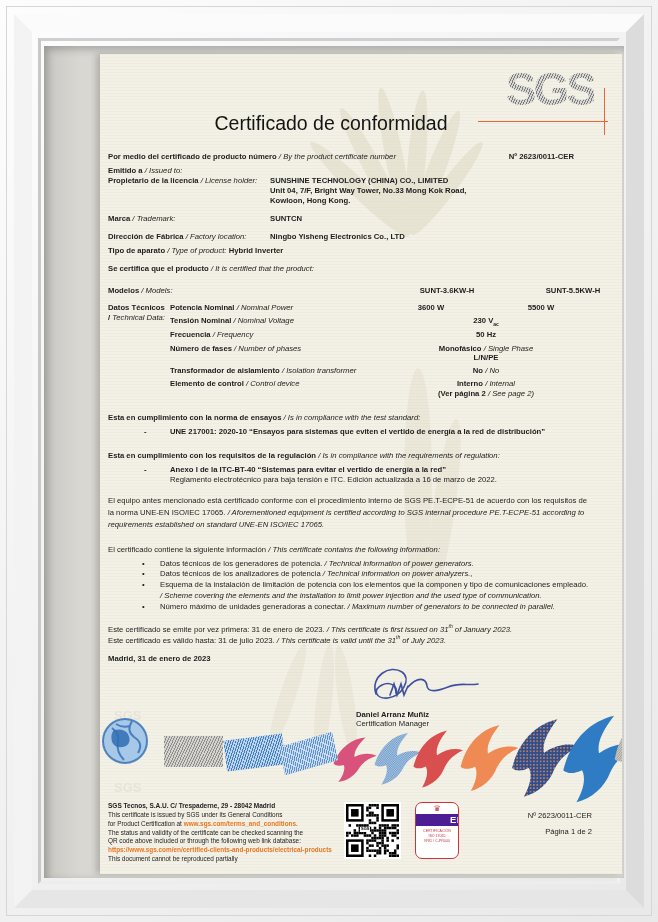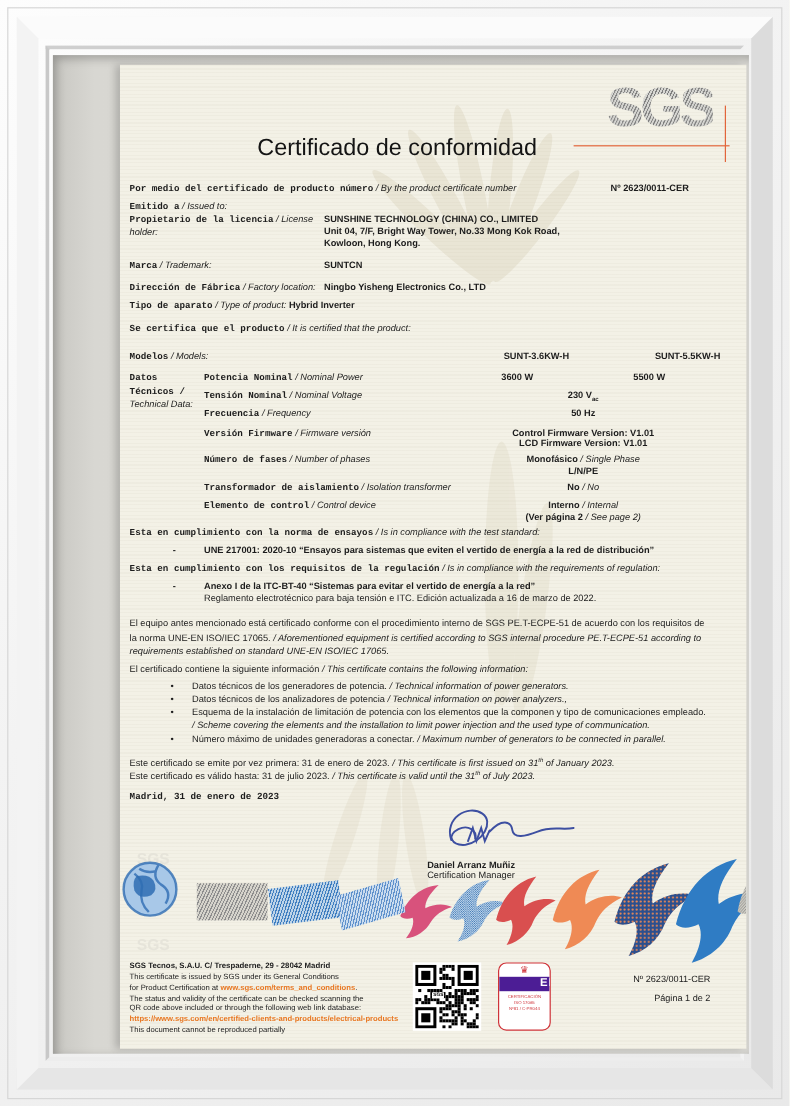--- a/index.html
+++ b/index.html
@@ -27,39 +27,39 @@
 
   .sgs-logo { position:absolute; top:12px; right:28px; font-size:46px; font-weight:800; letter-spacing:-3px;
               background:repeating-linear-gradient(115deg,#7c7c7c 0 .9px,#d8d8d4 .9px 2.4px);
               -webkit-background-clip:text; background-clip:text; color:transparent; line-height:1; }
   .cross-h { position:absolute; left:378px; top:67px; width:130px; height:1px; background:#e2653b; }
   .cross-v { position:absolute; left:504px; top:34px; width:1px; height:47px; background:#e2653b; }
 
   .title { width:446px; text-align:center; margin:58px 0 17px 0; font-size:19.5px; font-weight:400; color:#141414; }
 
   .row { display:flex; font-size:7.7px; line-height:1.3; }
-  .es { font-weight:bold;font-family:Liberation Mono, monospace; }
+  .es { font-weight:bold; }
   .en { font-style:italic; }
   .b  { font-weight:bold; }
   .lbl { flex:0 0 162px; }
   .val { flex:1; }
   .num-right { margin-left:auto; padding-right:18px; font-weight:bold; } .mt4{margin-top:4px;} .mt8{margin-top:8px;} .mt10{margin-top:10px;} .mt12{margin-top:12px;gap:16px;}
 
   
   .cols { display:flex; font-size:7.7px; line-height:1.3; }
   .cols .clabel { flex:0 0 268px; }
   .c1 { flex:0 0 110px; text-align:center; }
   .c2 { flex:0 0 110px; text-align:center; }
   .cw { flex:0 0 220px; text-align:center; }
   .tech { position:relative; margin-top:7px; }
   .tech-section { position:absolute; left:0; top:0; width:60px; font-size:7.7px; line-height:1.3; }
   .trow { display:flex; align-items:flex-start; font-size:7.7px; line-height:1.25; margin-bottom:3.5px; }
   .trow .tlbl { flex:0 0 268px; padding-left:62px; }
 
-  .h { font-size:7.7px; line-height:1.3; margin-top:4px; }
+  .h { font-size:7.7px; line-height:1.3; margin-top:14px; }
   .dash-row { display:flex; font-size:7.7px; line-height:1.35; margin-top:4px; }
   .dash-row .mark { flex:0 0 26px; padding-left:36px; box-sizing:content-box; }
   .dash-row .btxt { flex:1; padding-right:6px; }
   .item-row { display:flex; font-size:7.7px; line-height:1.4; }
   .item-row .mark { flex:0 0 18px; padding-left:34px; box-sizing:content-box; }
   .item-row .btxt { flex:1; padding-right:2px; }
   .para { font-size:7.7px; line-height:1.55; margin-top:9px; padding-right:2px; }
 
   .sig { position:relative; margin:2px 0 0 248px; height:60px; }
   .sig svg { position:absolute; left:4px; top:-4px; }
@@ -192,27 +192,20 @@
           <div class="trow">
             <span class="tlbl"><span class="es">Tensión Nominal</span><span class="en"> / Nominal Voltage</span></span>
             <span class="cw b"><span>230 V</span><sub>ac</sub></span>
           </div>
 
           <div class="trow">
             <span class="tlbl"><span class="es">Frecuencia</span><span class="en"> / Frequency</span></span>
             <span class="cw b">50 Hz</span>
           </div>
 
-          <div class="trow">
-            <span class="tlbl"><span class="es">Versión Firmware</span><span class="en"> / Firmware versión</span></span>
-            <span class="cw b">
-              <div>Control Firmware Version: V1.01</div>
-              <div>LCD Firmware Version: V1.01</div>
-            </span>
-          </div>
 
           <div class="trow">
             <span class="tlbl"><span class="es">Número de fases</span><span class="en"> / Number of phases</span></span>
             <span class="cw">
               <div><span class="b">Monofásico</span><span class="en"> / Single Phase</span></div>
               <div class="b">L/N/PE</div>
             </span>
           </div>
 
           <div class="trow">

